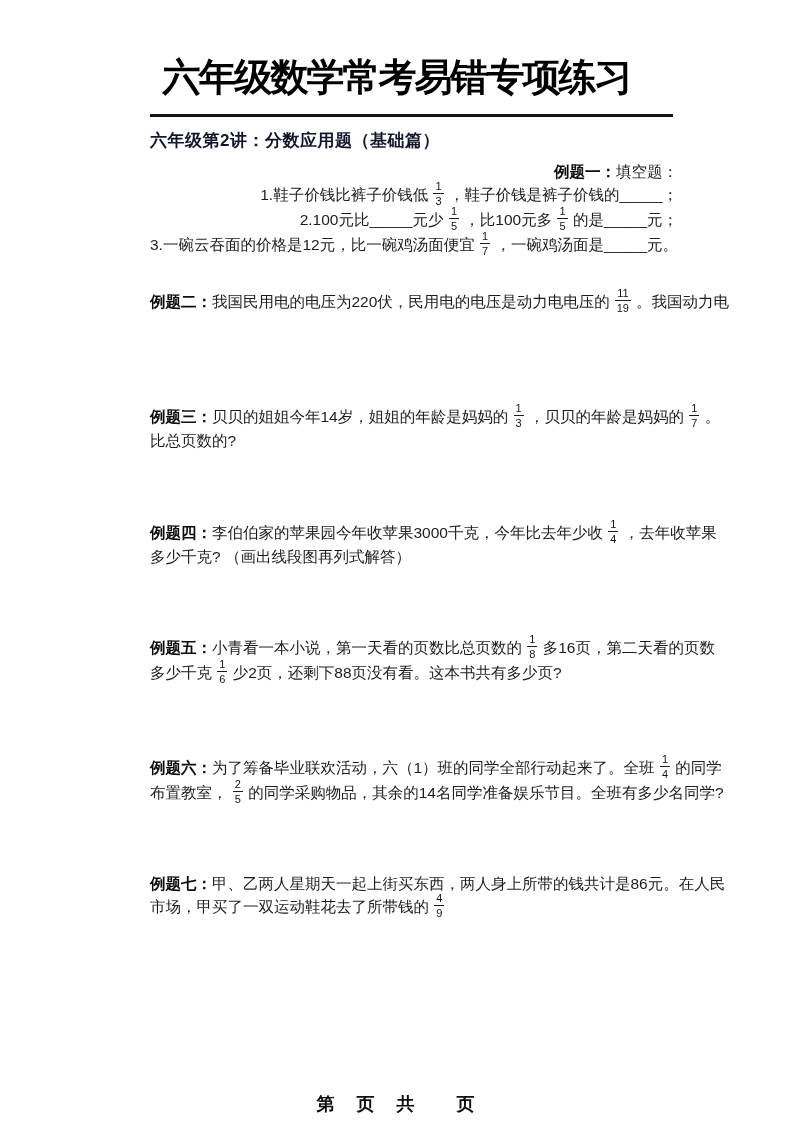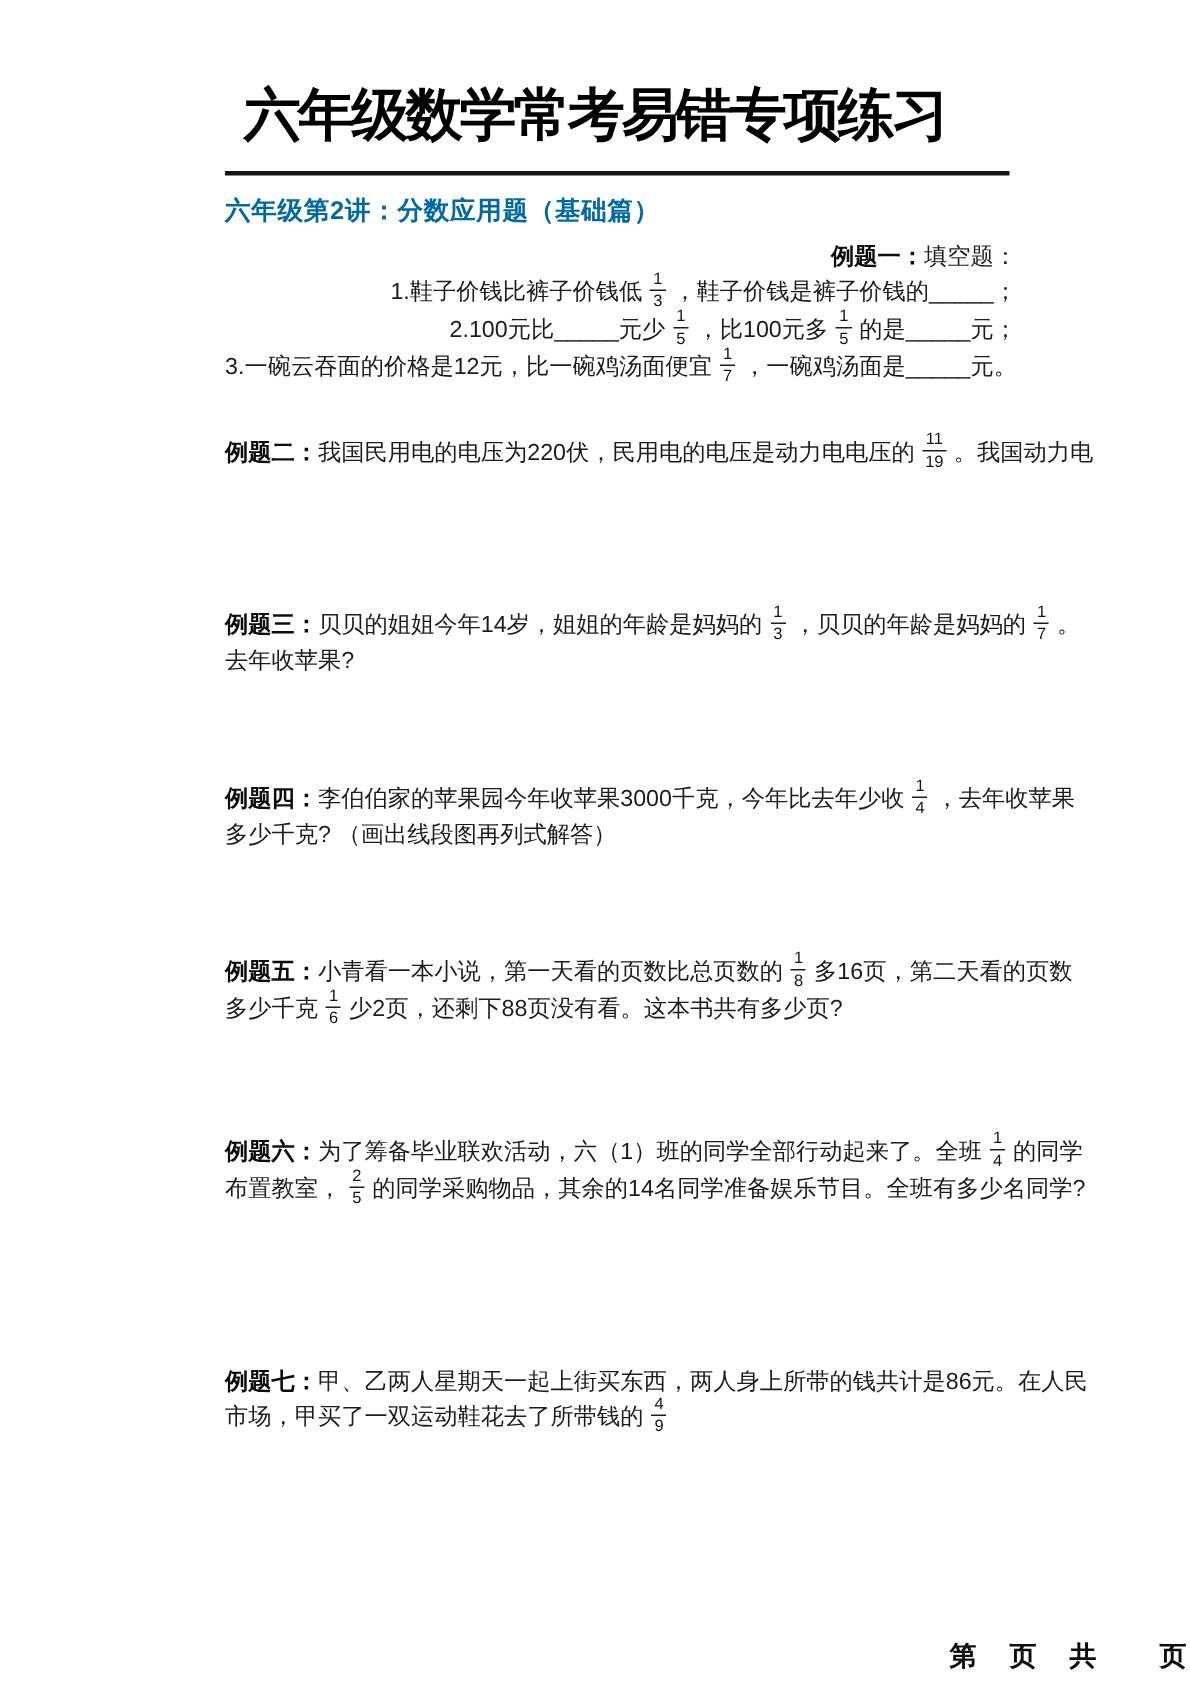--- a/index.html
+++ b/index.html
@@ -17,50 +17,50 @@
     margin:0;text-align:center;
     font-size:38px;font-weight:bold;letter-spacing:-2px;color:#000;
     line-height:46px;
   }
   .rule{
     position:absolute;top:114px;left:150px;width:523px;height:3px;
     background:#141414;
   }
   .section{
     position:absolute;top:129px;left:150px;margin:0;
-    font-size:17px;font-weight:bold;color:#0369a1;letter-spacing:0.5px;
+    font-size:17px;font-weight:bold;color:#0f172a;letter-spacing:0.5px;
   }
   .problems{
     position:absolute;left:150px;top:0;width:600px;
   }
   .problem{
     position:absolute;left:0;
     font-size:15.5px;color:#1c1c1c;
   }
   .problem:nth-child(1){top:161px;text-align:right;}
   .problem:nth-child(2){top:290px;}
   .problem:nth-child(3){top:405px;}
   .problem:nth-child(4){top:521px;}
   .problem:nth-child(5){top:636px;}
   .problem:nth-child(6){top:756px;}
-  .problem:nth-child(7){top:911px;}
+  .problem:nth-child(7){top:873px;}
   .line{
     white-space:nowrap;line-height:22px;
   }
   .plabel{font-weight:bold;color:#0c0c0c;}
   .frac{
     display:inline-flex;flex-direction:column;align-items:center;
     vertical-align:middle;position:relative;top:-2px;
     font-size:11px;line-height:10px;margin:0 1px;color:#141414;
   }
   .frac .num{display:block;border-bottom:1.3px solid #1c1c1c;padding:0 2px 2px;}
   .frac .den{display:block;padding-top:2px;}
   .footer{
     position:absolute;top:1092px;left:0;width:100%;
-    text-align:right;font-size:18px;font-weight:bold;
+    text-align:center;font-size:18px;font-weight:bold;
     letter-spacing:2px;color:#0e0e0e;
   }
 </style>
 </head>
 <body>
 
 <div class="page" style="background: rgb(255, 255, 255); color: rgb(28, 28, 28);">
   <h1 class="title">六年级数学常考易错专项练习</h1>
   <div class="rule"></div>
   <h2 class="section">六年级第2讲：分数应用题（基础篇）</h2>
@@ -90,21 +90,21 @@
           </span><span class="trun"> 。我国动力电</span></div>
       </div>
       <div class="problem">
         <div class="line"><span class="plabel">例题三：</span><span class="trun">贝贝的姐姐今年14岁，姐姐的年龄是妈妈的 </span><span class="frac">
             <span class="num">1</span>
             <span class="den">3</span>
           </span><span class="trun"> ，贝贝的年龄是妈妈的 </span><span class="frac">
             <span class="num">1</span>
             <span class="den">7</span>
           </span><span class="trun"> 。</span></div>
-        <div class="line"><span class="trun">去年收苹果?</span></div>
+        <div class="line"><span class="trun">比总页数的?</span></div>
       </div>
       <div class="problem">
         <div class="line"><span class="plabel">例题四：</span><span class="trun">李伯伯家的苹果园今年收苹果3000千克，今年比去年少收 </span><span class="frac">
             <span class="num">1</span>
             <span class="den">4</span>
           </span><span class="trun"> ，去年收苹果</span></div>
         <div class="line"><span class="trun">多少千克? （画出线段图再列式解答）</span></div>
       </div>
       <div class="problem">
         <div class="line"><span class="plabel">例题五：</span><span class="trun">小青看一本小说，第一天看的页数比总页数的 </span><span class="frac">

